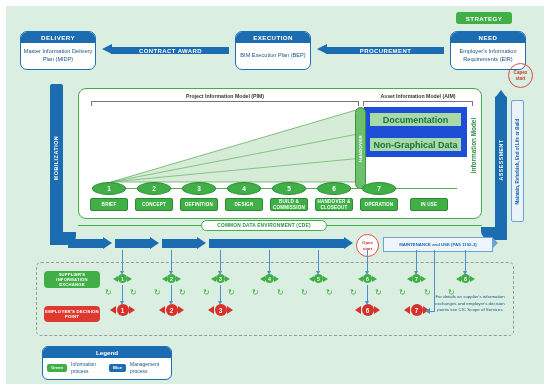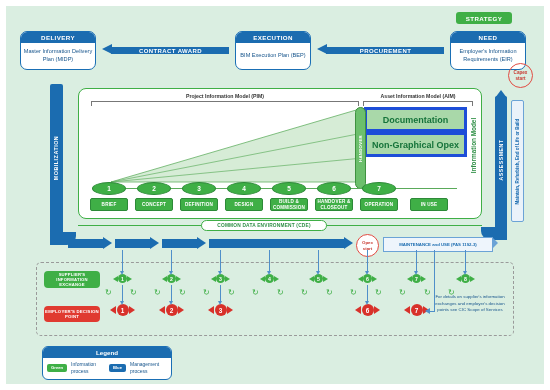--- a/index.html
+++ b/index.html
@@ -57,21 +57,21 @@
   .greenpanel{
     background:#ffffff;border:1.3px solid #3faf46;border-radius:8px;
   }
   .pimhdr{font-size:5.2px;color:#333;font-weight:bold;}
   .brk{position:absolute;border-top:1px solid #777;}
   .brk:before,.brk:after{content:"";position:absolute;top:0;width:1px;height:4px;background:#777;}
   .brk:before{left:0;}
   .brk:after{right:0;}
 
   .tier{
-    background:#a9d8a9;border:3px solid #1d4ed8;
+    background:#a9d8a9;border:6px solid #1d4ed8;
     color:#15733a;font-weight:bold;font-size:9px;text-align:right;
   }
   .handover{
     background:#6cbf6c;border:1px solid #3f9140;border-radius:6px;
     color:#ffffff;font-size:4.3px;font-weight:bold;letter-spacing:.3px;
   }
   .handover span{
     transform:rotate(-90deg);white-space:nowrap;display:block;
   }
   .infomodel{
@@ -254,21 +254,21 @@
   <div class="abs ctr pimhdr" style="left:357px;top:85px;width:110px;height:9px;">Asset Information Model (AIM)</div>
   <div class="brk" style="left:357px;top:95px;width:110px;height:5px;"></div>
 
   <svg class="abs" style="left:72px;top:100px;width:404px;height:78px;" viewBox="0 0 404 78">
     <polygon points="33,76 285,2 285,76" fill="#d6ecd6" stroke="#63b063" stroke-width="0.8"></polygon>
     <line x1="33" y1="76" x2="285" y2="27" stroke="#63b063" stroke-width="0.7"></line>
     <line x1="33" y1="76" x2="285" y2="52" stroke="#63b063" stroke-width="0.7"></line>
   </svg>
 
   <div class="abs tier ctr" style="left:358px;top:101px;width:103px;height:25px;">Documentation</div>
-  <div class="abs tier ctr" style="left:358px;top:126px;width:103px;height:25px;">Non-Graphical Opex</div>
+  <div class="abs tier ctr" style="left:358px;top:126px;width:103px;height:25px;">Non-Graphical Data</div>
 
   <div class="abs handover ctr" style="left:349px;top:101px;width:11px;height:82px;">
     <span>HANDOVER</span>
   </div>
 
   <div class="abs ctr infomodel" style="left:462px;top:101px;width:12px;height:76px;">
     <span>Information Model</span>
   </div>
 
   <div class="abs" style="left:86px;top:182px;width:365px;height:1px;background:#5aaa5a;"></div>

